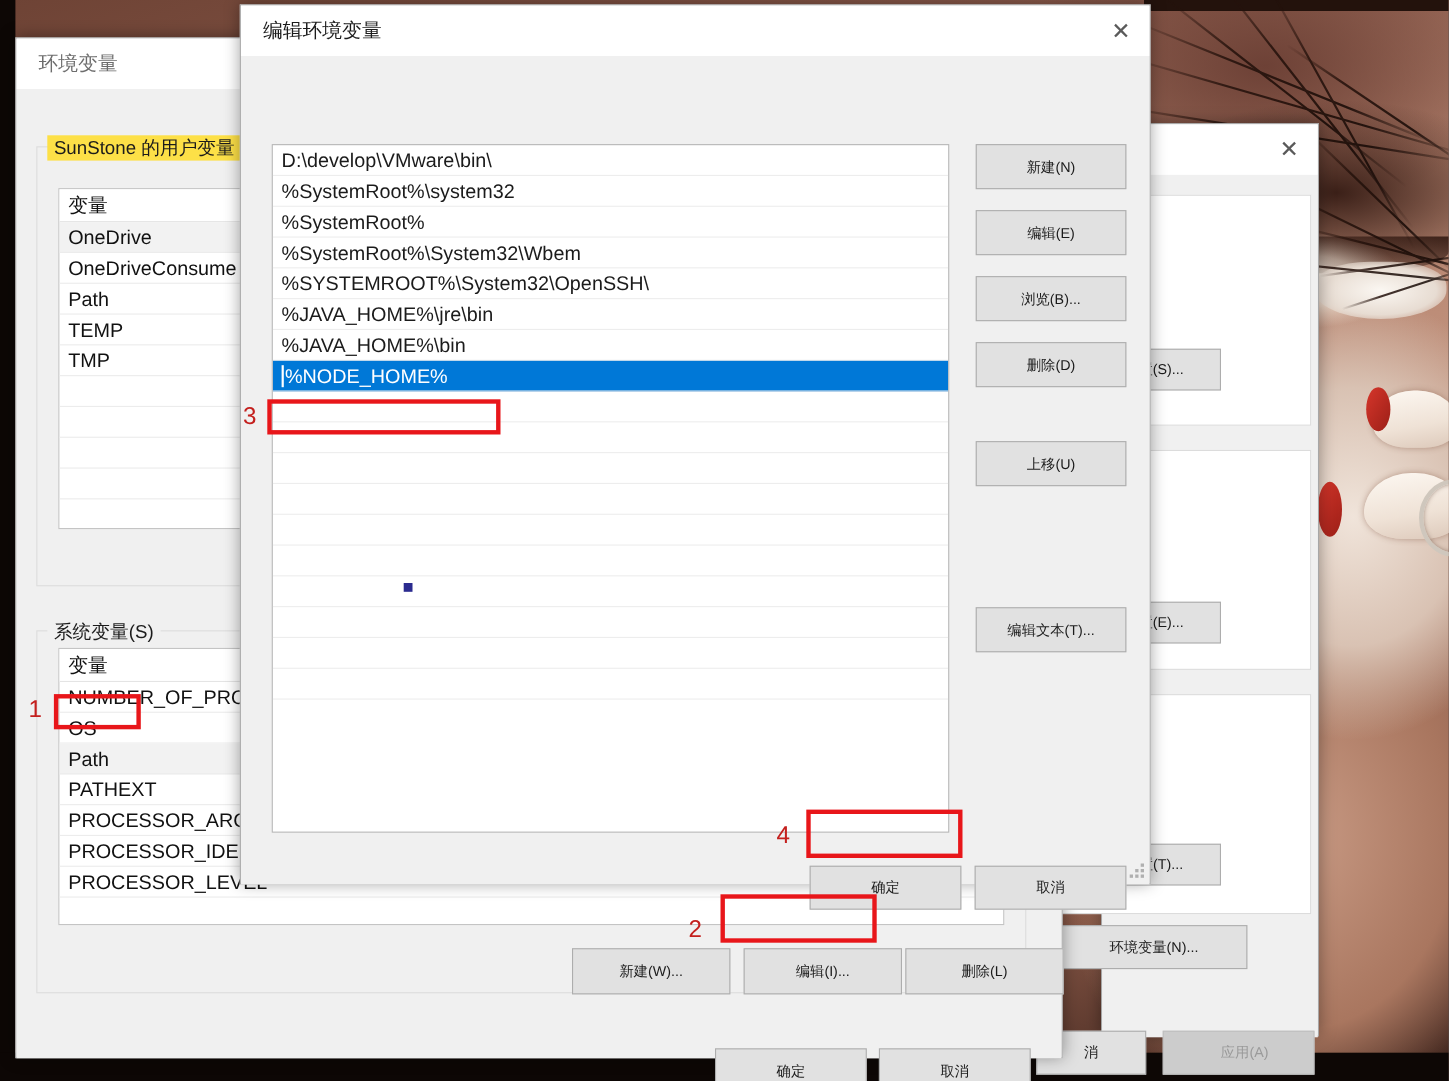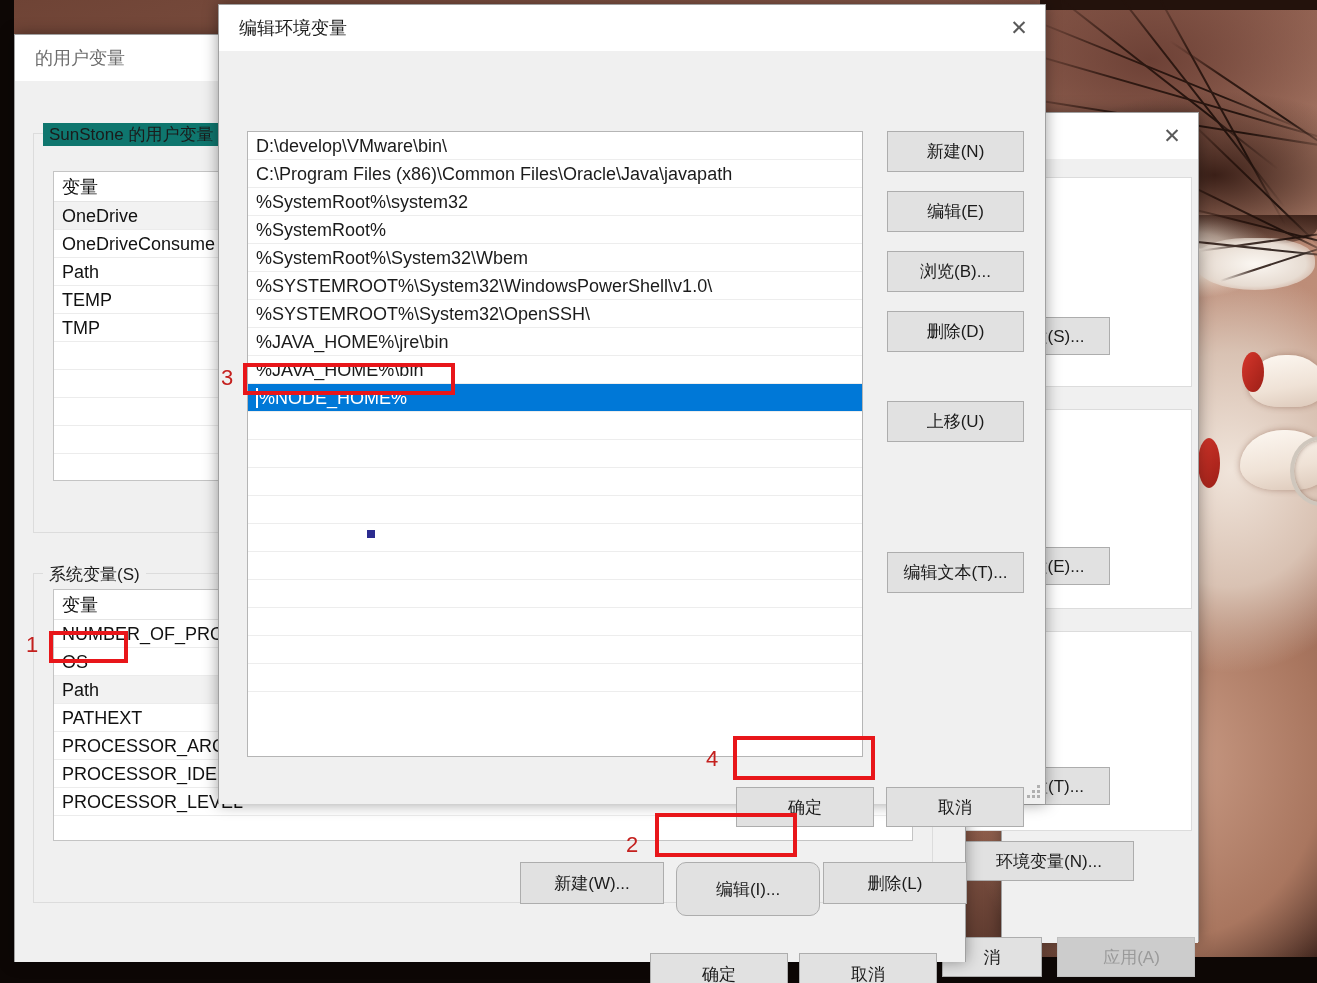--- a/index.html
+++ b/index.html
@@ -87,21 +87,21 @@
     position: absolute; right: 0; top: 0; width: 52px; height: 46px;
     display: flex; align-items: center; justify-content: center;
     font-size: 21px; color: #5a5a5a; font-family: "DejaVu Sans", sans-serif;
     font-weight: 300;
   }
   .win-body { background: #f0f0f0; }
 
   .btn {
     background: #e1e1e1;
     border: 1px solid #adadad;
-    font-size: 17px;
+    font-size: 13px;
     color: #1b1b1b;
     display: flex; align-items: center; justify-content: center;
     font-family: "Liberation Sans", sans-serif;
     padding: 0 4px;
     white-space: nowrap;
   }
   .btn.disabled { color: #9a9a9a; background:#cccccc; border-color:#bfbfbf; }
 
   .grouplabel { font-size: 17px; color: #1b1b1b; }
   .groupbox { border: 1px solid #dcdcdc; background: transparent; }
@@ -216,26 +216,26 @@
 
     <div style="position:absolute; left:-200px; top:0; width:400px; height:740px; background:#fff; z-index:-1;"></div>
 
     <div class="btn" style="position:absolute; left:-60px; top:778px; width:100px; height:40px;">消</div>
     <div class="btn disabled" style="position:absolute; left:55px; top:778px; width:138px; height:40px;padding-left:15px;">应用(A)</div>
   </div>
 </div>
 
 <div class="win" id="env-window">
   <div class="win-title">
-    <span>的用户变量</span>
+    <span>环境变量</span>
   </div>
   <div class="win-body" style="position:relative; height:881px;">
 
     <div class="groupbox" style="position:absolute; left:18px; top:52px; width:900px; height:400px;"></div>
-    <div class="grouplabel" style="position:absolute; left:28px; top:42px; background:#0f766e; padding:0 6px;text-align:center;">SunStone 的用户变量</div>
+    <div class="grouplabel" style="position:absolute; left:28px; top:42px; background:#fde047; padding:0 6px;text-align:center;">SunStone 的用户变量</div>
 
     <div class="listbox" style="position:absolute; left:38px; top:90px; width:860px; height:310px;">
       <div class="lb-head">变量</div>
       <div id="user-var-rows">
           <div class="lb-row sel-soft">OneDrive</div>
           <div class="lb-row">OneDriveConsume</div>
           <div class="lb-row">Path</div>
           <div class="lb-row">TEMP</div>
           <div class="lb-row">TMP</div>
           <div class="lb-row">&nbsp;</div>
@@ -256,42 +256,40 @@
           <div class="lb-row">OS</div>
           <div class="lb-row sel-soft">Path</div>
           <div class="lb-row">PATHEXT</div>
           <div class="lb-row">PROCESSOR_ARCH</div>
           <div class="lb-row">PROCESSOR_IDEN</div>
           <div class="lb-row">PROCESSOR_LEVEL</div>
         </div>
     </div>
 
     <div class="btn" style="position:absolute; left:505px; top:781px; width:144px; height:42px;">新建(W)...</div>
-    <div class="btn" style="position:absolute; left:661px; top:781px; width:144px; height:54px;border-radius:10px;">编辑(I)...</div>
+    <div class="btn" style="position:absolute; left:661px; top:781px; width:144px; height:42px;">编辑(I)...</div>
     <div class="btn" style="position:absolute; left:808px; top:781px; width:144px; height:42px;">删除(L)</div>
 
     <div class="btn" style="position:absolute; left:635px; top:872px; width:138px; height:42px;">确定</div>
     <div class="btn" style="position:absolute; left:784px; top:872px; width:138px; height:42px;">取消</div>
   </div>
 </div>
 
 <div class="win" id="edit-dialog">
   <div class="win-title active">
     <span>编辑环境变量</span>
     <div class="win-close">✕</div>
   </div>
   <div class="win-body" style="position:relative; height:753px;">
 
     <div id="edit-list">
         <div class="path-row"><span>D:\develop\VMware\bin\</span></div>
-        <div class="path-row"><span>C:\Program Files (x86)\Common Files\Oracle\Java\javapath</span></div>
         <div class="path-row"><span>%SystemRoot%\system32</span></div>
         <div class="path-row"><span>%SystemRoot%</span></div>
         <div class="path-row"><span>%SystemRoot%\System32\Wbem</span></div>
-        <div class="path-row"><span>%SYSTEMROOT%\System32\WindowsPowerShell\v1.0\</span></div>
         <div class="path-row"><span>%SYSTEMROOT%\System32\OpenSSH\</span></div>
         <div class="path-row"><span>%JAVA_HOME%\jre\bin</span></div>
         <div class="path-row"><span>%JAVA_HOME%\bin</span></div>
         <div class="path-row selected"><span class="caret"></span><span>%NODE_HOME%</span></div>
         <div class="path-row">&nbsp;</div>
         <div class="path-row">&nbsp;</div>
         <div class="path-row">&nbsp;</div>
         <div class="path-row">&nbsp;</div>
         <div class="path-row">&nbsp;</div>
         <div class="path-row">&nbsp;</div>

